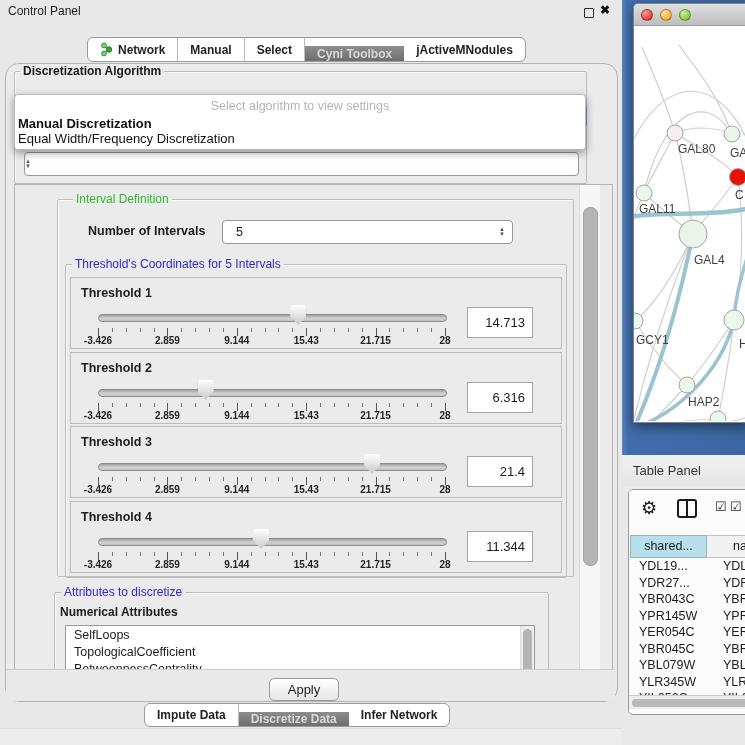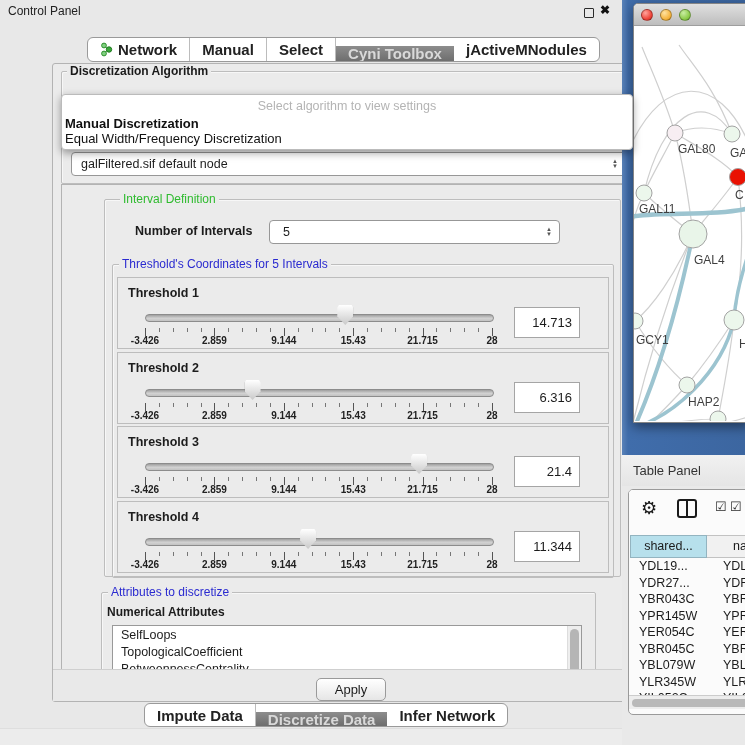--- a/index.html
+++ b/index.html
@@ -8,30 +8,30 @@
   .a{position:absolute;}
 
   
   .cp-title{left:8px;top:4px;font-size:12px;color:#222;}
   .float-btn{left:584px;top:8px;width:8px;height:8px;border:1.5px solid #2b2b2b;border-radius:1px;}
   .close-btn{left:600px;top:3px;font-size:12px;font-weight:bold;color:#111;}
 
   
   .segctl{display:flex;align-items:stretch;background:#fff;border:1px solid #9a9a9a;
           border-radius:6px;overflow:hidden;}
-  .seg{display:flex;align-items:center;gap:5px;padding:0 12px;font-size:15px;font-weight:bold;
+  .seg{display:flex;align-items:center;gap:5px;padding:0 12px;font-size:12px;font-weight:bold;
        color:#222;white-space:nowrap;}
   .seg:not(:last-child){border-right:1px solid #bcbcbc;}
   .seg.sel{background:linear-gradient(#8d8d8d,#6e6e6e);color:#d9d9d9;border-right:none;margin-top:8px;}
   .toptabs{left:87px;top:37px;height:23px;}
   .bottabs{left:144px;top:703px;height:22px;}
 
   
   .outer{left:5px;top:63px;width:611px;height:637px;background:#ebebeb;
-         border:1px solid #b3b3b3;border-radius:3px;margin-left:47px;}
+         border:1px solid #b3b3b3;border-radius:14px;}
   .group{position:absolute;border:1px solid #bdbdbd;border-radius:2px;
          box-shadow:inset 1px 1px 0 rgba(255,255,255,.6);}
   .legend{position:absolute;top:-8px;font-size:12px;background:#ebebeb;padding:0 3px;line-height:14px;}
   .legend.green{color:#2fbb2f;}
   .legend.blue{color:#2a2ad0;}
   .legend.black{color:#1a1a1a;font-weight:bold;}
 
   .combo{position:absolute;background:#fff;border:1px solid #979797;border-radius:4px;
          font-size:12.5px;display:flex;align-items:center;}
   .combo .val{padding-left:9px;flex:1;}
@@ -184,21 +184,20 @@
       <div class="hint">Select algorithm to view settings</div>
       <div id="popup-items">
           <div class="popup-item b" style="top: 21px;">Manual Discretization</div>
           <div class="popup-item" style="top: 36px;">Equal Width/Frequency Discretization</div>
         </div>
     </div>
 
     <div class="group" style="left:8px;top:77px;width:571px;height:41px;">
       <span class="legend" style="left:5px;color:#1a1a1a;">Table Data</span>
       <div class="combo" style="left:9px;top:10px;width:553px;height:22px;">
-        <span class="val">galFiltered.sif default node</span>
         <span class="spin">
           <span>▲</span>
             <span>▼</span>
         </span>
       </div>
     </div>
 
     <div class="main a">
 
       <div class="group" style="left:42px;top:14px;width:515px;height:376px;">

